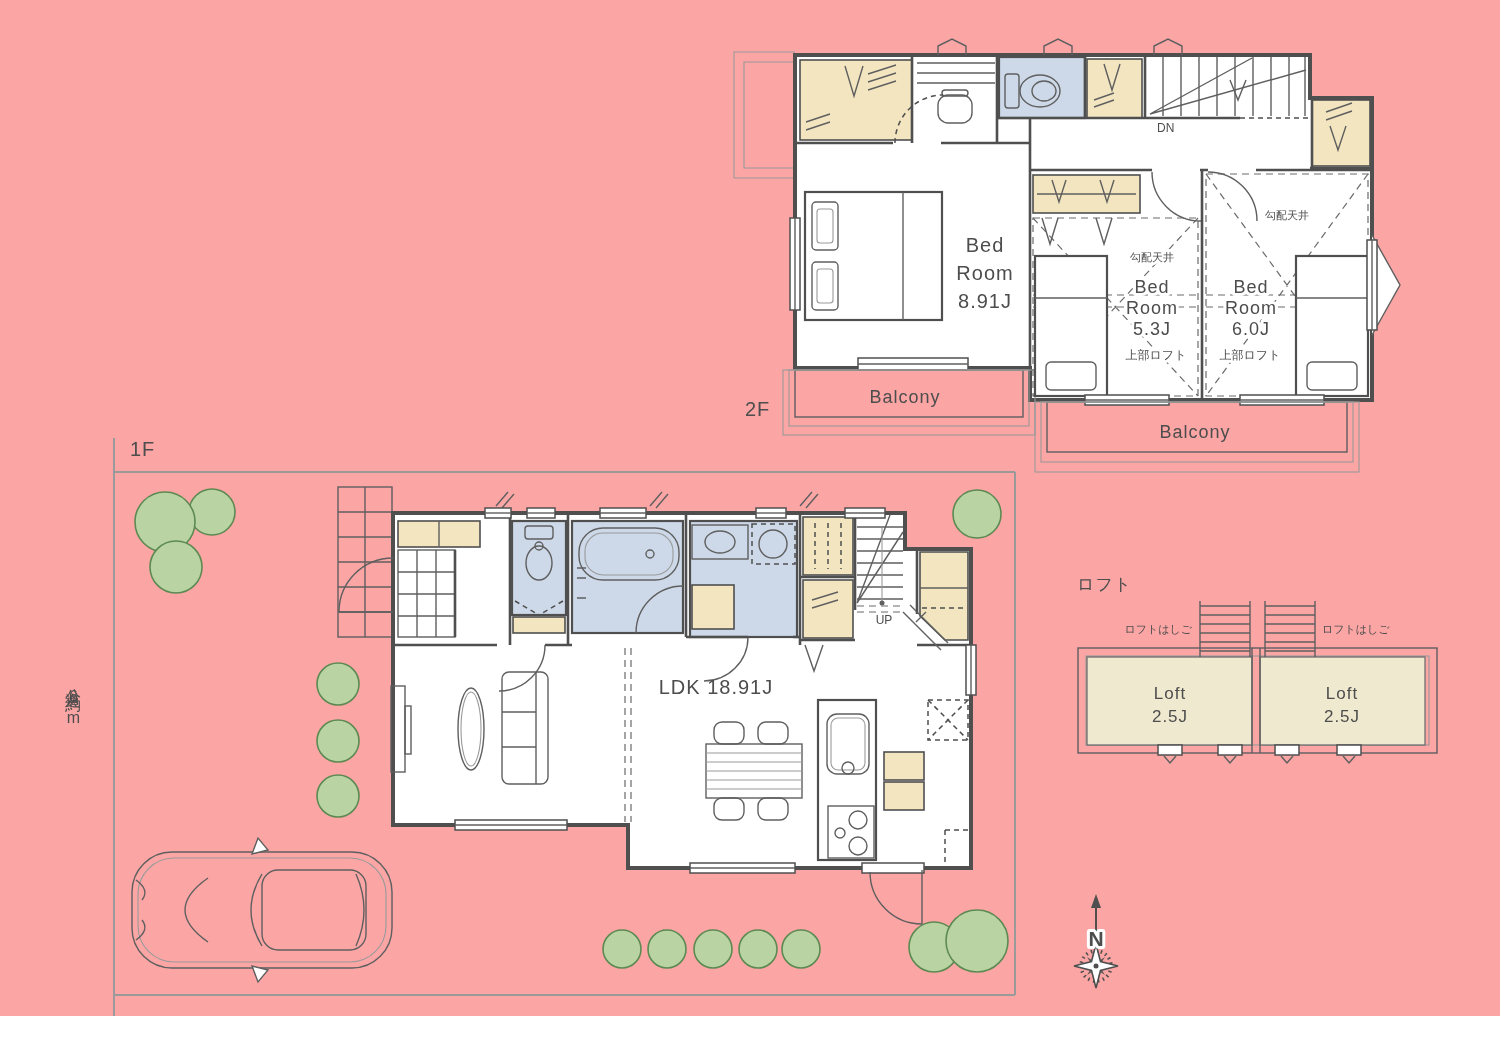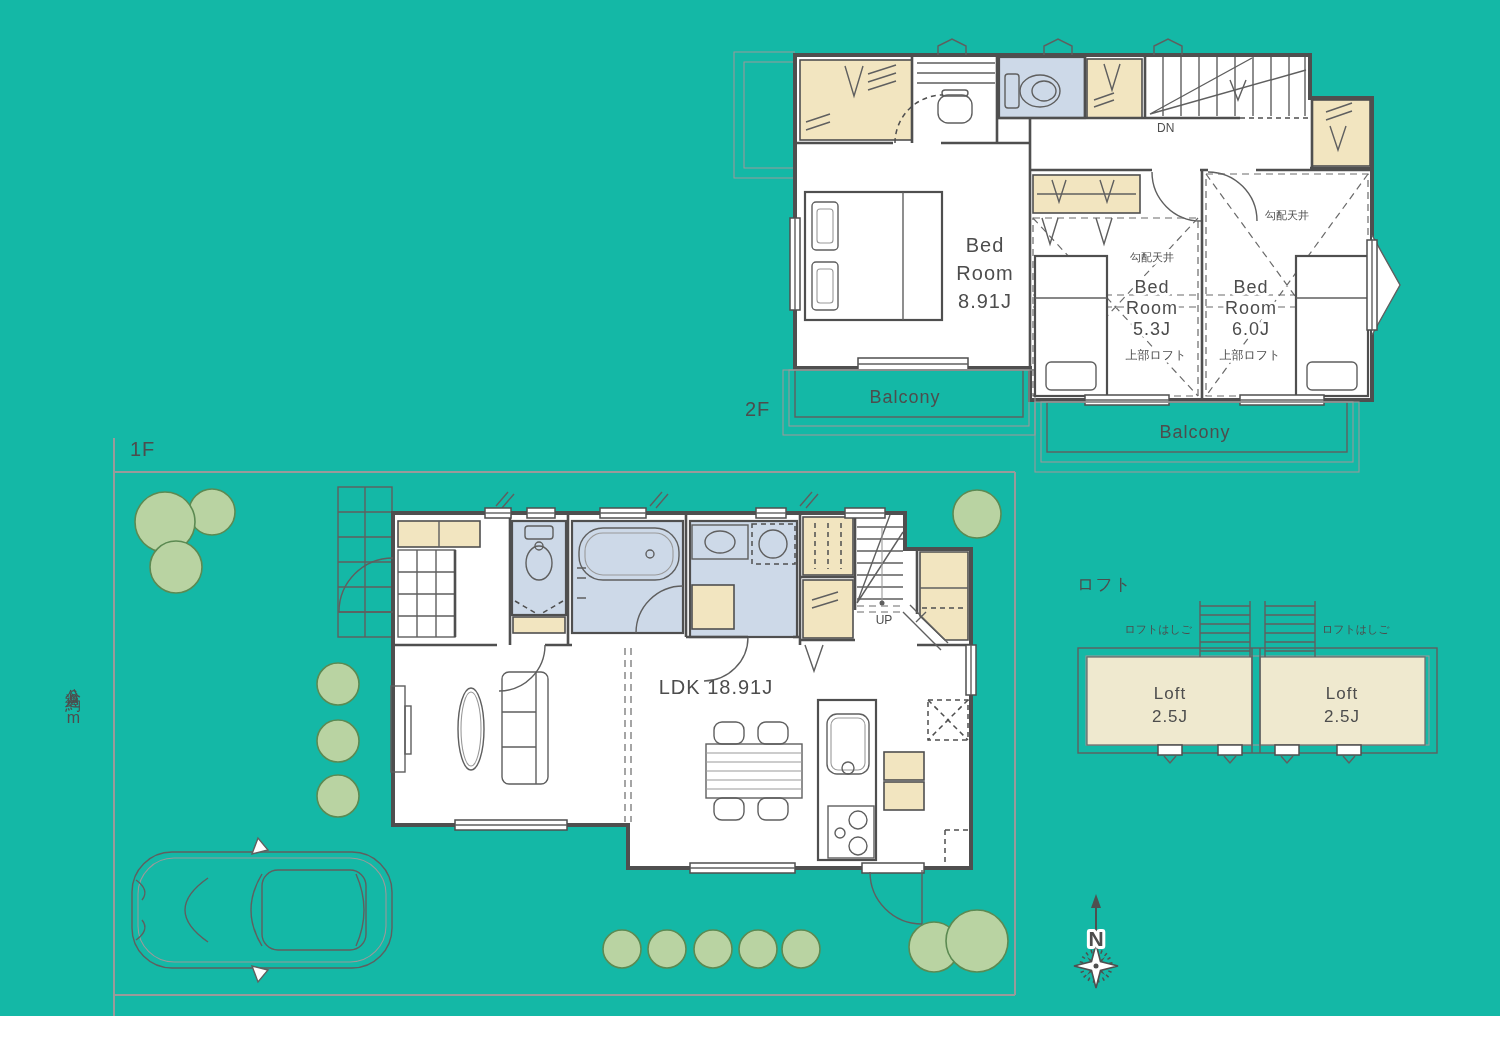--- a/index.html
+++ b/index.html
@@ -1,16 +1,16 @@
 <!DOCTYPE html>
 <html><head>
 <meta charset="utf-8">
 <style>
   html,body{margin:0;padding:0;background:#ffffff;}
-  #stage{position:relative;width:1500px;height:1016px;background:#14b8a6;overflow:hidden;
+  #stage{position:relative;width:1500px;height:1016px;background:#fca5a5;overflow:hidden;
          font-family:"Liberation Sans","DejaVu Sans",sans-serif;}
   #plan-svg{position:absolute;left:0;top:0;}
   .wallf {stroke:#4f4f4f;stroke-width:4;fill:#ffffff;stroke-linejoin:miter;}
   .wall2 {stroke:#4f4f4f;stroke-width:2.6;fill:none;}
   .thin  {stroke:#5f5f5f;stroke-width:1.4;fill:none;}
   .xthin {stroke:#9a9a9a;stroke-width:1.1;fill:none;}
   .tan   {fill:#f2e5c0;stroke:#4f4f4f;stroke-width:1.6;}
   .blue  {fill:#cdd9e8;stroke:#4f4f4f;stroke-width:2.2;}
   .cream {fill:#efe9cf;stroke:#6f6f6f;stroke-width:1.3;}
   .whitef{fill:#ffffff;stroke:#5f5f5f;stroke-width:1.4;}

